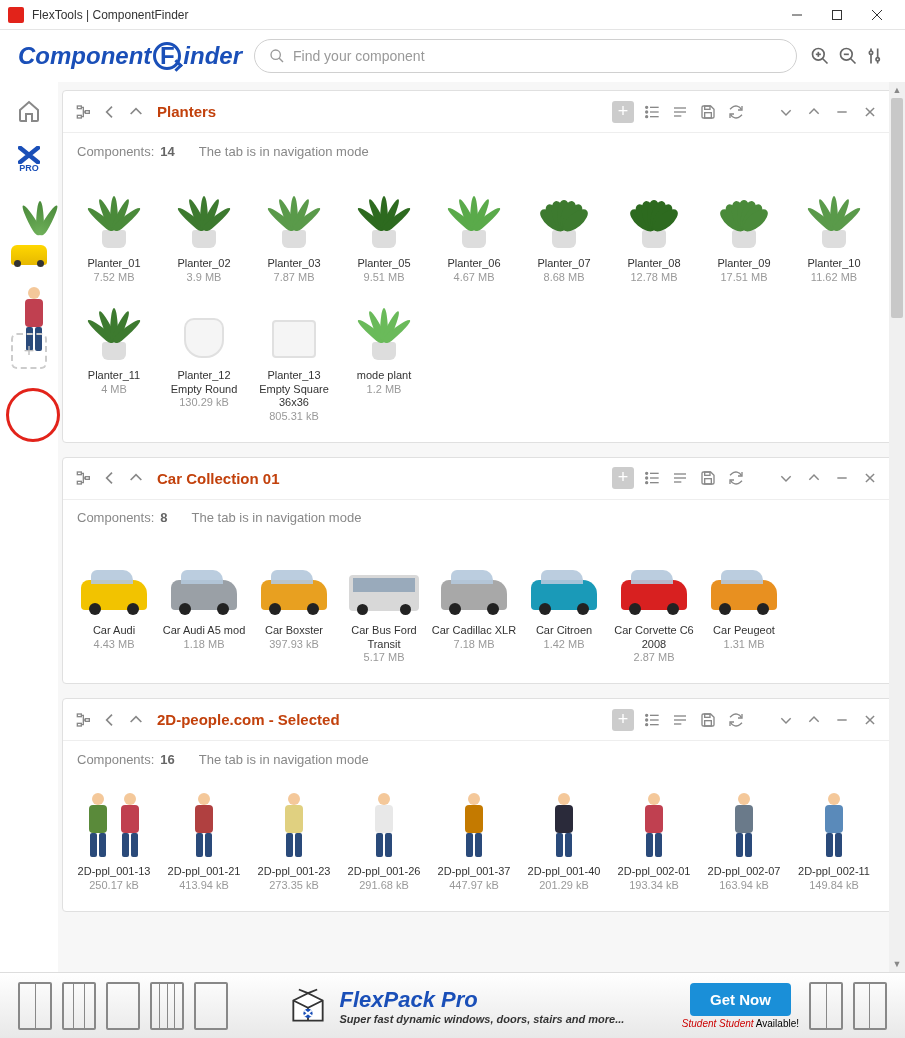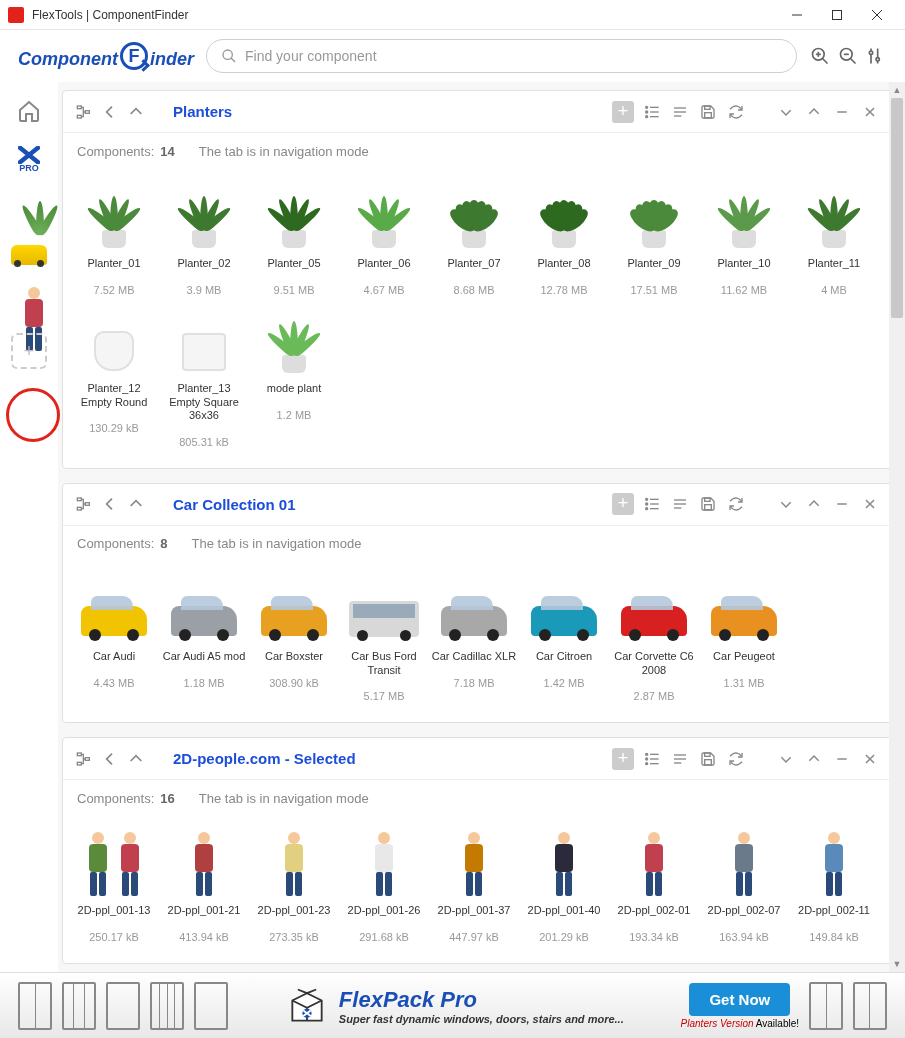--- a/index.html
+++ b/index.html
@@ -3,21 +3,21 @@
 <meta charset="utf-8">
 <style>
 * { margin: 0; padding: 0; box-sizing: border-box; font-family: -apple-system, "Segoe UI", Arial, sans-serif; }
 body { width: 905px; height: 1038px; background: #f0f0f0; display: flex; flex-direction: column; overflow: hidden; }
 .titlebar { height: 30px; background: #fff; display: flex; align-items: center; padding: 0 8px; border-bottom: 1px solid #e5e5e5; }
 .titlebar .app-icon { width: 16px; height: 16px; background: #e2231a; border-radius: 2px; margin-right: 8px; }
 .titlebar .title { font-size: 12px; color: #333; flex: 1; }
 .titlebar .win-btn { width: 40px; height: 28px; display: flex; align-items: center; justify-content: center; color: #333; cursor: pointer; }
 .titlebar .win-btn svg { width: 10px; height: 10px; }
 .topbar { height: 52px; background: #fff; display: flex; align-items: center; padding: 0 18px; gap: 12px; }
-.brand { font-size: 18px; font-weight: 700; font-style: italic; color: #1a4fb8; display: flex; align-items: flex-end; }
+.brand { font-size: 24px; font-weight: 700; font-style: italic; color: #1a4fb8; display: flex; align-items: flex-end; }
 .brand .f-circ { display: inline-flex; align-items: center; justify-content: center; width: 28px; height: 28px; border: 3px solid #1a4fb8; border-radius: 50%; margin: 0 2px; font-style: normal; font-weight: 900; position: relative;}
 .brand .f-circ:after { content:""; position:absolute; width:6px; height:6px; border-right:3px solid #1a4fb8; border-bottom:3px solid #1a4fb8; bottom:-3px; right:-3px; transform:rotate(-45deg);}
 .searchbox { flex: 1; height: 34px; border: 1px solid #d0d0d0; border-radius: 17px; display: flex; align-items: center; padding: 0 14px; gap: 8px; }
 .searchbox input { border: none; outline: none; flex: 1; font-size: 14px; color: #555; background: transparent; }
 .searchbox input::placeholder { color: #999; }
 .top-icons { display: flex; gap: 6px; }
 .top-icons .ico { width: 22px; height: 22px; color: #666; cursor: pointer; display: flex; align-items: center; justify-content: center;}
 .body { flex: 1; display: flex; background: #f7f7f7; overflow: hidden; position: relative;}
 .sidebar { width: 58px; background: #fff; display: flex; flex-direction: column; align-items: center; padding-top: 10px; gap: 10px; }
 .sidebar .side-ico { width: 38px; height: 38px; display: flex; align-items: center; justify-content: center; cursor: pointer; border-radius: 4px; }
@@ -27,32 +27,32 @@
 .sidebar .car-ico { width:36px; height:20px; background: linear-gradient(#ffd700,#e6b800); border-radius: 6px 6px 3px 3px; position:relative;}
 .sidebar .car-ico:before{content:"";position:absolute;width:7px;height:7px;background:#333;border-radius:50%;bottom:-2px;left:3px;}
 .sidebar .car-ico:after{content:"";position:absolute;width:7px;height:7px;background:#333;border-radius:50%;bottom:-2px;right:3px;}
 .sidebar .ppl-ico { width:20px; height:32px; }
 .sidebar .add-tab { width: 36px; height: 36px; border: 2px dashed #ccc; border-radius: 6px; display: flex; align-items: center; justify-content: center; color: #bbb; font-size: 18px; position: relative;}
 .add-circle { position: absolute; left: 6px; top: 306px; width: 54px; height: 54px; border: 3px solid #e2231a; border-radius: 50%; pointer-events: none; z-index: 10;}
 .main { flex: 1; overflow-y: auto; padding: 8px 12px 8px 4px; }
 .panel { background: #fff; border: 1px solid #e0e0e0; border-radius: 4px; margin-bottom: 14px; }
 .panel-hdr { height: 42px; display: flex; align-items: center; padding: 0 12px; border-bottom: 1px solid #eee; gap: 8px; }
 .panel-hdr .nav-ico { width: 18px; height: 18px; color: #888; cursor: pointer; display:flex; align-items:center; justify-content:center;}
-.panel-hdr .title { font-size: 15px; font-weight: 700; color: #1d4ed8; flex: 1; margin-left: 20px;}
+.panel-hdr .title { font-size: 15px; font-weight: 700; color: #c2410c; flex: 1; margin-left: 4px;}
 .panel-hdr .act-ico { width: 20px; height: 20px; color: #888; cursor: pointer; display:flex; align-items:center; justify-content:center;}
 .panel-hdr .add-sq { width:22px; height:22px; background:#ccc; border-radius:3px; color:#fff; font-size:18px; line-height:20px; text-align:center; cursor:pointer;}
 .panel-hdr .spacer2 { width: 14px;}
 .panel-sub { height: 36px; display: flex; align-items: center; padding: 0 14px; font-size: 13px; color: #888; gap: 6px;}
 .panel-sub .cnt { font-weight: 700; color: #666;}
 .panel-sub .mode { margin-left: 18px; }
 .grid { display: flex; flex-wrap: wrap; padding: 8px 6px 14px 6px; }
 .item { width: 90px; display: flex; flex-direction: column; align-items: center; padding: 4px 2px; cursor: pointer; }
 .item .thumb { width: 72px; height: 72px; display: flex; align-items: center; justify-content: center; }
 .item .name { font-size: 11px; color: #333; text-align: center; margin-top: 4px; line-height: 1.25; min-height: 14px;}
-.item .size { font-size: 11px; color: #999; text-align: center; margin-top: 13px; line-height:1.25;}
+.item .size { font-size: 11px; color: #999; text-align: center; margin-top: 0; line-height:1.25;}
 
 .plant { position: relative; }
 .plant .pot { width: 24px; height: 18px; background: #ddd; border-radius: 3px 3px 6px 6px; margin: 0 auto;}
 .plant .leaves { width: 54px; height: 44px; position: relative; }
 .plant .lf { position: absolute; width: 8px; height: 34px; background: linear-gradient(#4a8a3a,#6fb05a); border-radius: 50% 50% 50% 50% / 80% 80% 20% 20%; bottom: 0; left: 50%; transform-origin: bottom center;}
 .bushy .lf { height: 30px; width:14px; border-radius:50%;}
 .car { width: 66px; height: 30px; border-radius: 8px 14px 4px 4px; position: relative; margin-top:22px;}
 .car:before, .car:after { content:""; position:absolute; width:12px; height:12px; background:#222; border-radius:50%; bottom:-5px;}
 .car:before{left:8px;} .car:after{right:8px;}
 .car .win { position:absolute; top:-10px; left:10px; right:14px; height:14px; background: rgba(180,200,220,0.9); border-radius: 6px 10px 0 0;}
@@ -305,20 +305,36 @@
                 <div class="pot"></div>
               </div>
             </div>
       <div class="name">Planter_02</div>
       <div class="size">3.9 MB</div>
     </div>
     <div class="item">
       <div class="thumb">
               <div class="plant plant">
                 <div class="leaves">
+                  <div class="lf" style="transform:translateX(-50%) rotate(-50deg);background:#5a9a4a;"></div>
+                  <div class="lf" style="transform:translateX(-50%) rotate(-25deg);background:#5a9a4a;"></div>
+                  <div class="lf" style="transform:translateX(-50%) rotate(0deg);background:#5a9a4a;"></div>
+                  <div class="lf" style="transform:translateX(-50%) rotate(25deg);background:#5a9a4a;"></div>
+                  <div class="lf" style="transform:translateX(-50%) rotate(50deg);background:#5a9a4a;"></div>
+                </div>
+                <div class="pot"></div>
+              </div>
+            </div>
+      <div class="name">Planter_03</div>
+      <div class="size">7.87 MB</div>
+    </div>
+    <div class="item">
+      <div class="thumb">
+              <div class="plant plant">
+                <div class="leaves">
                   <div class="lf" style="transform:translateX(-50%) rotate(-50deg);background:#2d6a1f;"></div>
                   <div class="lf" style="transform:translateX(-50%) rotate(-25deg);background:#2d6a1f;"></div>
                   <div class="lf" style="transform:translateX(-50%) rotate(0deg);background:#2d6a1f;"></div>
                   <div class="lf" style="transform:translateX(-50%) rotate(25deg);background:#2d6a1f;"></div>
                   <div class="lf" style="transform:translateX(-50%) rotate(50deg);background:#2d6a1f;"></div>
                 </div>
                 <div class="pot"></div>
               </div>
             </div>
       <div class="name">Planter_05</div>
@@ -557,21 +573,21 @@
       <div class="name">Car Audi A5 mod</div>
       <div class="size">1.18 MB</div>
     </div>
     <div class="item">
       <div class="thumb">
               <div class="car" style="background:#e8a020;">
                 <div class="win"></div>
               </div>
             </div>
       <div class="name">Car Boxster</div>
-      <div class="size">308.90 kB</div>
+      <div class="size">397.93 kB</div>
     </div>
     <div class="item">
       <div class="thumb">
               <div class="bus">
                 <div class="wins"></div>
               </div>
             </div>
       <div class="name">Car Bus Ford Transit</div>
       <div class="size">5.17 MB</div>
     </div>
@@ -873,21 +889,21 @@
           <path d="M20 29 L28 35 M28 29 L20 35" stroke="#fff" stroke-width="2"></path>
         </svg>
       <div>
         <div class="fp-title">FlexPack Pro</div>
         <div class="fp-sub">Super fast dynamic windows, doors, stairs and more...</div>
       </div>
     </div>
   </div>
   <div style="display:flex;flex-direction:column;align-items:center;">
     <div class="getnow">Get Now</div>
-    <div class="avail"><span class="sv">Planters Version</span><span> Available!</span></div>
+    <div class="avail"><span class="sv">Student Student</span><span> Available!</span></div>
   </div>
   <div class="prod-ico">
       <div class="pane"></div>
       <div class="pane"></div>
     </div>
   <div class="prod-ico rotated">
       <div class="pane"></div>
       <div class="pane"></div>
     </div>
 </div>

